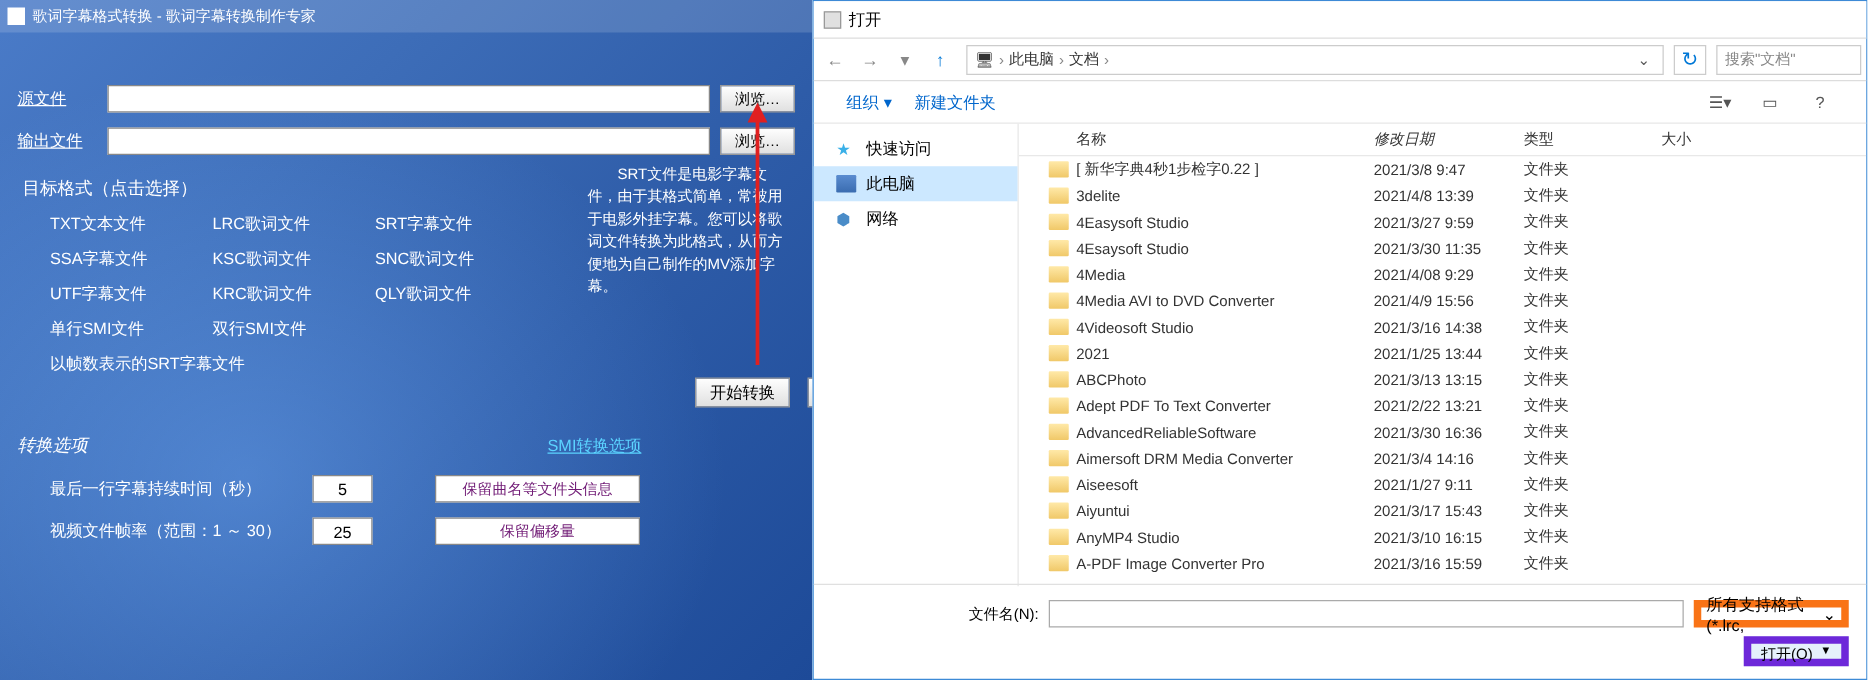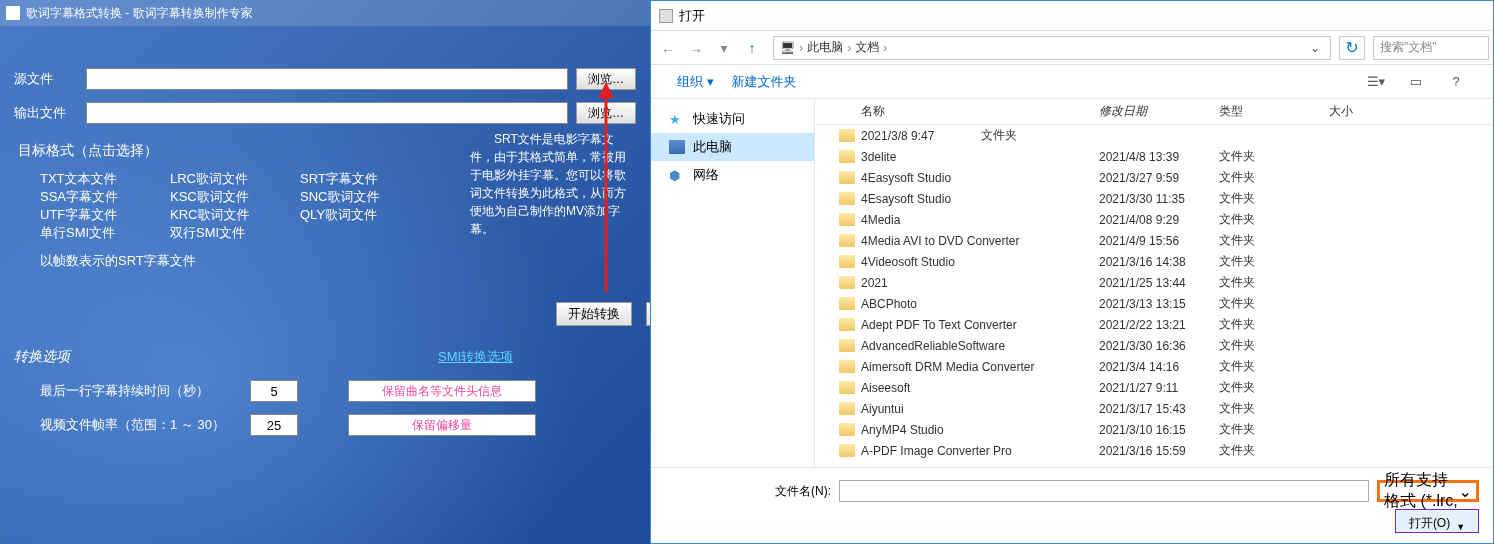--- a/index.html
+++ b/index.html
@@ -7,39 +7,39 @@
     
     
     .app-left { width: 650px; height: 544px; position: relative; }
     .app-bg { position: absolute; inset: 0; background: linear-gradient(135deg, #4a7bc8 0%, #3d6db8 30%, #2e5ca8 60%, #1d4a98 100%); }
     .app-bg::before { content: ''; position: absolute; inset: 0; background: radial-gradient(ellipse at 30% 70%, rgba(120,180,255,0.4), transparent 60%); }
     .titlebar { position: absolute; top: 0; left: 0; right: 0; height: 26px; background: rgba(255,255,255,0.15); display: flex; align-items: center; padding: 0 6px; gap: 6px; color: #fff; font-size: 12px; }
     .titlebar-icon { width: 14px; height: 14px; background: #fff; display: inline-block; }
     
     .content { position: absolute; top: 68px; left: 14px; right: 14px; color: #fff; font-size: 13px; }
     .row { display: flex; align-items: center; margin-bottom: 12px; gap: 8px; }
-    .lbl { width: 64px; }
+    .lbl { width: 64px; text-decoration: underline; }
     .txt-input { flex: 1; height: 22px; background: #fff; border: 1px solid #888; }
     .browse-btn { width: 60px; height: 22px; background: linear-gradient(#fefefe,#e0e0e0); border: 1px solid #999; color: #000; font-size: 12px; display: flex; align-items: center; justify-content: center; cursor: pointer; }
     
     .section-hdr { font-size: 14px; margin: 18px 0 10px 4px; }
-    .formats { display: grid; grid-template-columns: 130px 130px 130px; gap: 0 0; margin-left: 26px; font-size: 13px; }
+    .formats { display: grid; grid-template-columns: 130px 130px 130px; gap: 10px 0; margin-left: 26px; font-size: 13px; }
     .fmt { cursor: pointer; }
     .fmt-single { margin-left: 26px; margin-top: 10px; font-size: 13px; cursor: pointer; }
     
     .tips { position: absolute; top: 106px; left: 470px; width: 166px; font-size: 12px; color: #fff; line-height: 1.5; }
     .tips-title { margin-bottom: 6px; }
     
     .options { position: absolute; top: 280px; left: 0; right: 0; }
     .opt-hdr { font-size: 14px; margin-bottom: 14px; font-style: italic; }
     .smi-link { position: absolute; top: 0; left: 424px; color: #5bd3ff; text-decoration: underline; font-size: 13px; cursor: pointer; }
     .opt-row { display: flex; align-items: center; margin-left: 26px; margin-bottom: 12px; gap: 10px; }
     .opt-lbl { font-size: 13px; width: 200px; }
     .num-input { width: 48px; height: 22px; background: #fff; border: 1px solid #888; color: #000; text-align: center; font-size: 13px; }
-    .opt-btn { width: 188px; height: 22px; background: #fff; border: 1px solid #888; color: #ec4899; font-size: 12px; text-align: center; display: flex; align-items: center; justify-content: center; cursor: pointer; }
+    .opt-btn { width: 164px; height: 22px; background: #fff; border: 1px solid #888; color: #701a75; font-size: 12px; text-align: center; display: flex; align-items: center; justify-content: center; cursor: pointer; }
     .action-btns { position: absolute; top: 302px; left: 556px; display: flex; flex-direction: row; gap: 14px; }
     .action-btn { width: 76px; height: 24px; background: linear-gradient(#fefefe,#e0e0e0); border: 1px solid #999; color: #000; font-size: 13px; display: flex; align-items: center; justify-content: center; cursor: pointer; }
     
     .arrow { position: absolute; top: 82px; left: 598px; pointer-events: none; }
     
     
     .dialog { width: 844px; height: 544px; background: #fff; border: 1px solid #3d8ad6; position: relative; }
     .dlg-title { height: 30px; background: #fff; display: flex; align-items: center; padding: 0 8px; gap: 6px; font-size: 13px; color: #000; border-bottom: 1px solid #ddd; }
     .dlg-title-icon { width: 14px; height: 14px; background: #e0e0e0; border: 1px solid #999; }
     
@@ -76,22 +76,22 @@
     .fl-row { display: flex; align-items: center; height: 21px; font-size: 12px; color: #333; padding-left: 24px; cursor: pointer; }
     .folder-icon { width: 16px; height: 13px; background: linear-gradient(#ffe9a8,#f0c868); border-radius: 1px; margin-right: 6px; }
     .fn { width: 238px; white-space: nowrap; overflow: hidden; }
     .fd { width: 120px; }
     .ft { width: 110px; }
     
     .dlg-footer { position: absolute; bottom: 0; left: 0; right: 0; height: 76px; border-top: 1px solid #e0e0e0; padding: 12px 14px; }
     .footer-row { display: flex; align-items: center; gap: 8px; margin-bottom: 10px; }
     .fn-lbl { font-size: 12px; color: #000; margin-left: 110px; }
     .fn-input { flex: 1; height: 22px; border: 1px solid #aaa; }
-    .filter-sel { width: 102px; height: 22px; border: 3px solid #f97316; font-size: 16px; padding: 0 4px; display: flex; align-items: center; justify-content: space-between; cursor: pointer; }
-    .open-btn { position: absolute; right: 14px; bottom: 10px; width: 84px; height: 24px; border: 1px solid #6d28d9; background: #e5f1fb; font-size: 12px; display: flex; align-items: flex-end; justify-content: center; cursor: pointer; margin-left: 32px; }
+    .filter-sel { width: 124px; height: 22px; border: 6px solid #f97316; font-size: 13px; padding: 0 4px; display: flex; align-items: center; justify-content: space-between; cursor: pointer; }
+    .open-btn { position: absolute; right: 14px; bottom: 10px; width: 84px; height: 24px; border: 6px solid #6d28d9; background: #e5f1fb; font-size: 12px; display: flex; align-items: flex-start; justify-content: center; cursor: pointer; margin-left: 32px; }
     .open-drop { margin-left: 6px; font-size: 9px; }
   </style>
 </head>
 <body>
 
 <div class="app-left">
   <div class="app-bg"></div>
   <div class="titlebar">
     <span class="titlebar-icon"></span>
     <span>歌词字幕格式转换 - 歌词字幕转换制作专家</span>
@@ -215,20 +215,21 @@
     <div class="filelist">
       <div class="fl-header">
         <span class="col-name">名称</span>
         <span class="col-date">修改日期</span>
         <span class="col-type">类型</span>
         <span class="col-size">大小</span>
       </div>
       <div class="fl-rows" id="fl-rows">
           <div class="fl-row">
             <span class="folder-icon"></span>
+            <span class="fn">[ 新华字典4秒1步检字0.22 ]</span>
             <span class="fd">2021/3/8 9:47</span>
             <span class="ft">文件夹</span>
           </div>
           <div class="fl-row">
             <span class="folder-icon"></span>
             <span class="fn">3delite</span>
             <span class="fd">2021/4/8 13:39</span>
             <span class="ft">文件夹</span>
           </div>
           <div class="fl-row">

